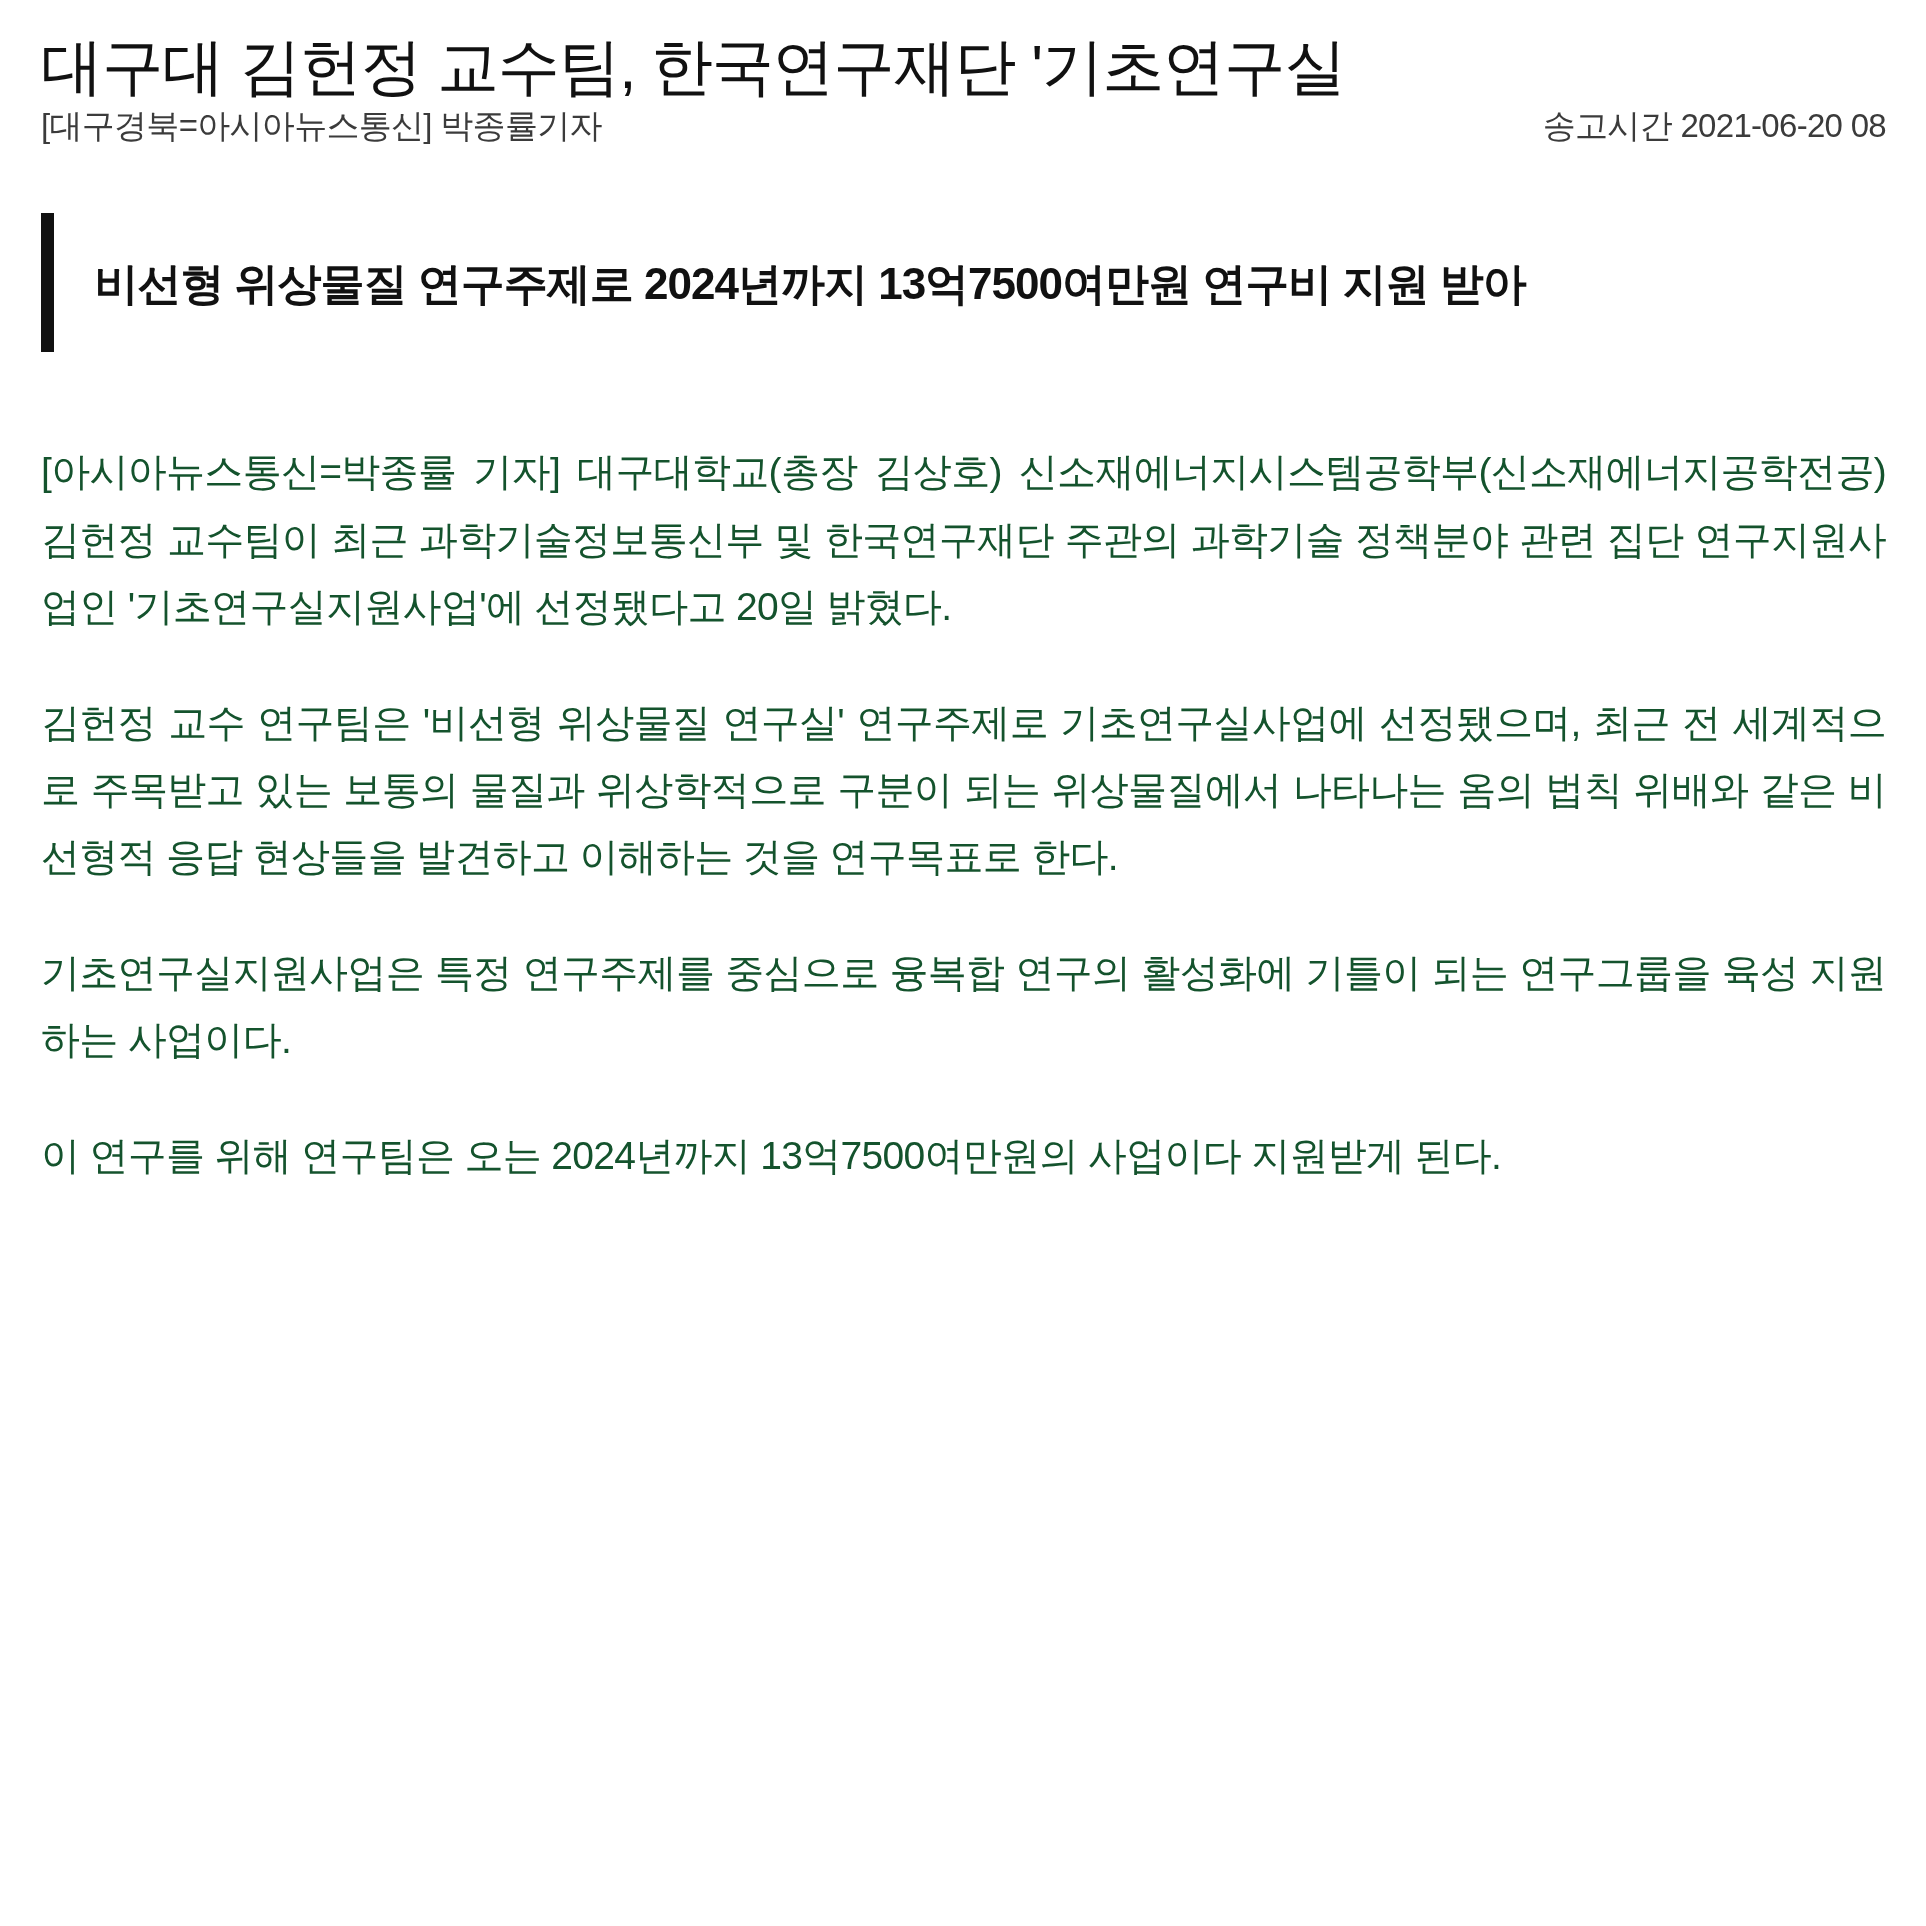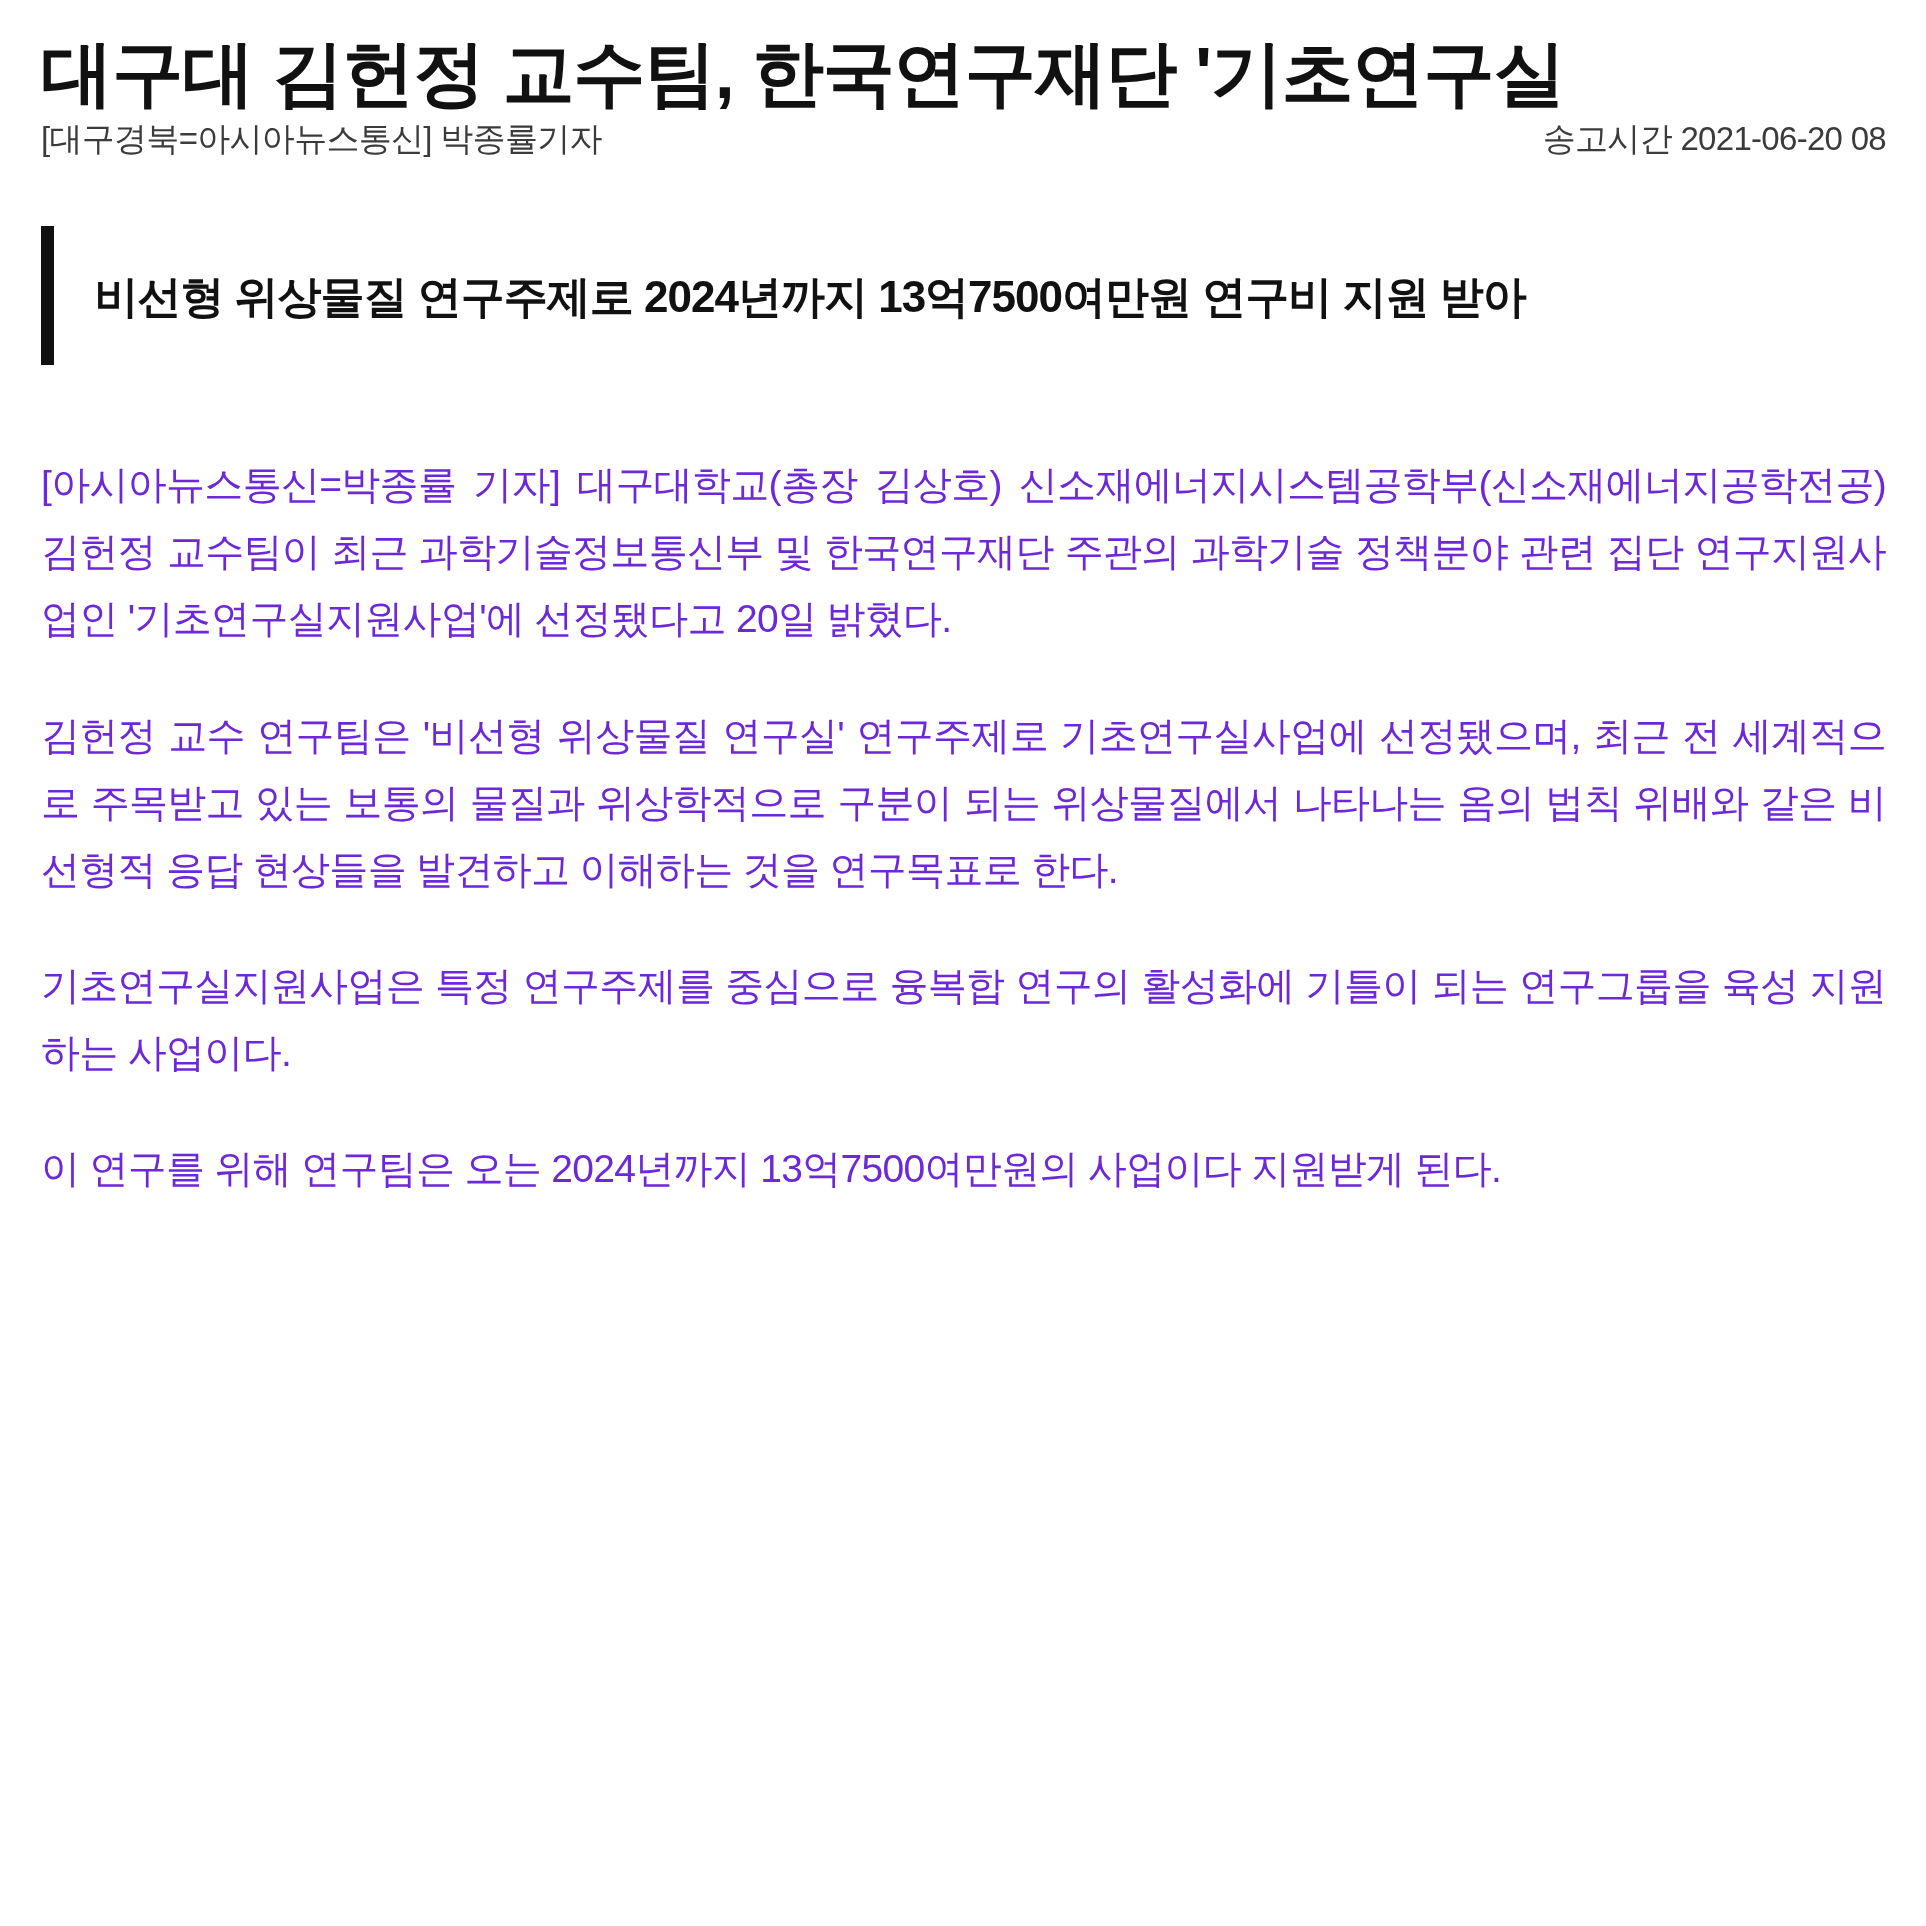--- a/index.html
+++ b/index.html
@@ -21,23 +21,23 @@
     box-sizing: border-box;
     padding: 27px 0 0 0;
   }
   .inner {
     box-sizing: border-box;
     padding: 0 40px 0 41px;
   }
 
   
   .headline {
-    font-size: 72px;
+    font-size: 62px;
     line-height: 1.28;
-    font-weight: 700;
+    font-weight: 400;
     letter-spacing: -1.3px;
     color: #111111;
     white-space: nowrap;
     margin: 0;
   }
   .headline .line2 {
     display: block;
     white-space: normal;
   }
 
@@ -79,21 +79,21 @@
     letter-spacing: -1px;
     padding-top: 2.7px;
     margin-left: 8px;
   }
 
   
   .body {
     margin-top: 86px;
     font-size: 39px;
     line-height: 1.72;
-    color: #6d28d9;
+    color: #14532d;
     letter-spacing: -0.7px;
     text-align: justify;
     text-justify: inter-character;
   }
   .body p {
     margin: 0 0 49px 0;
   }
   .body p:last-child { margin-bottom: 0; }
   .body p.no-justify { text-align: left; }
 </style>

